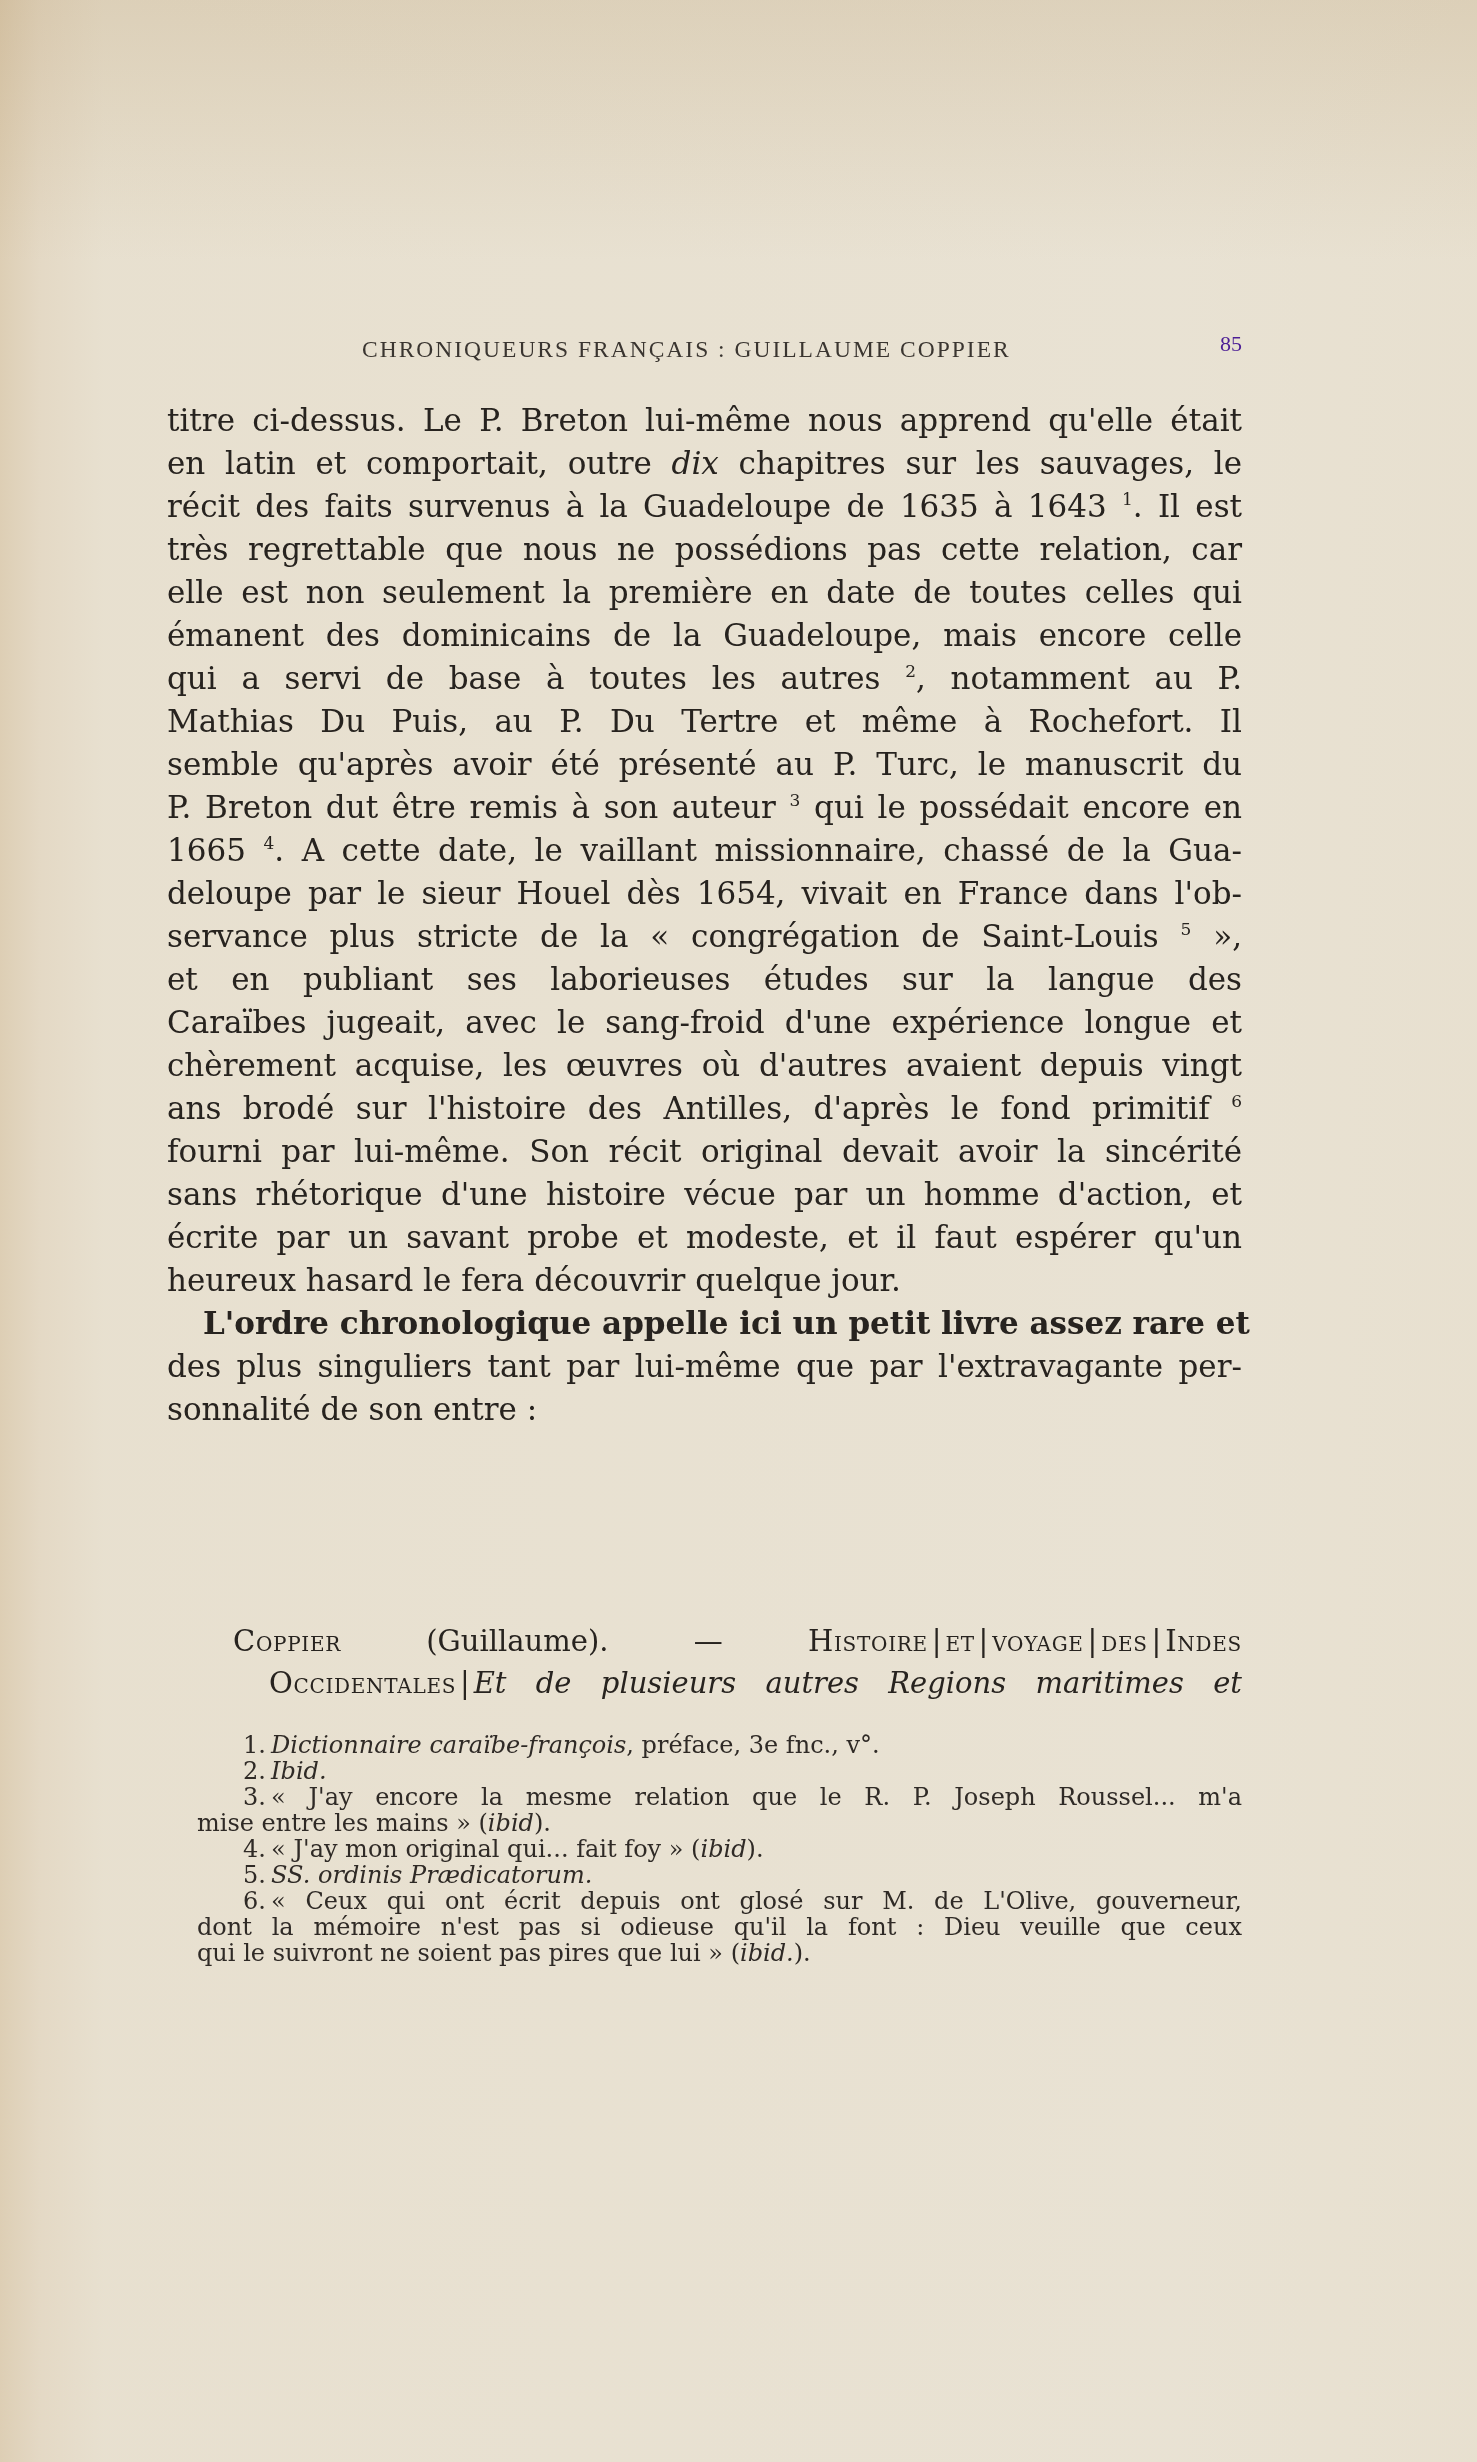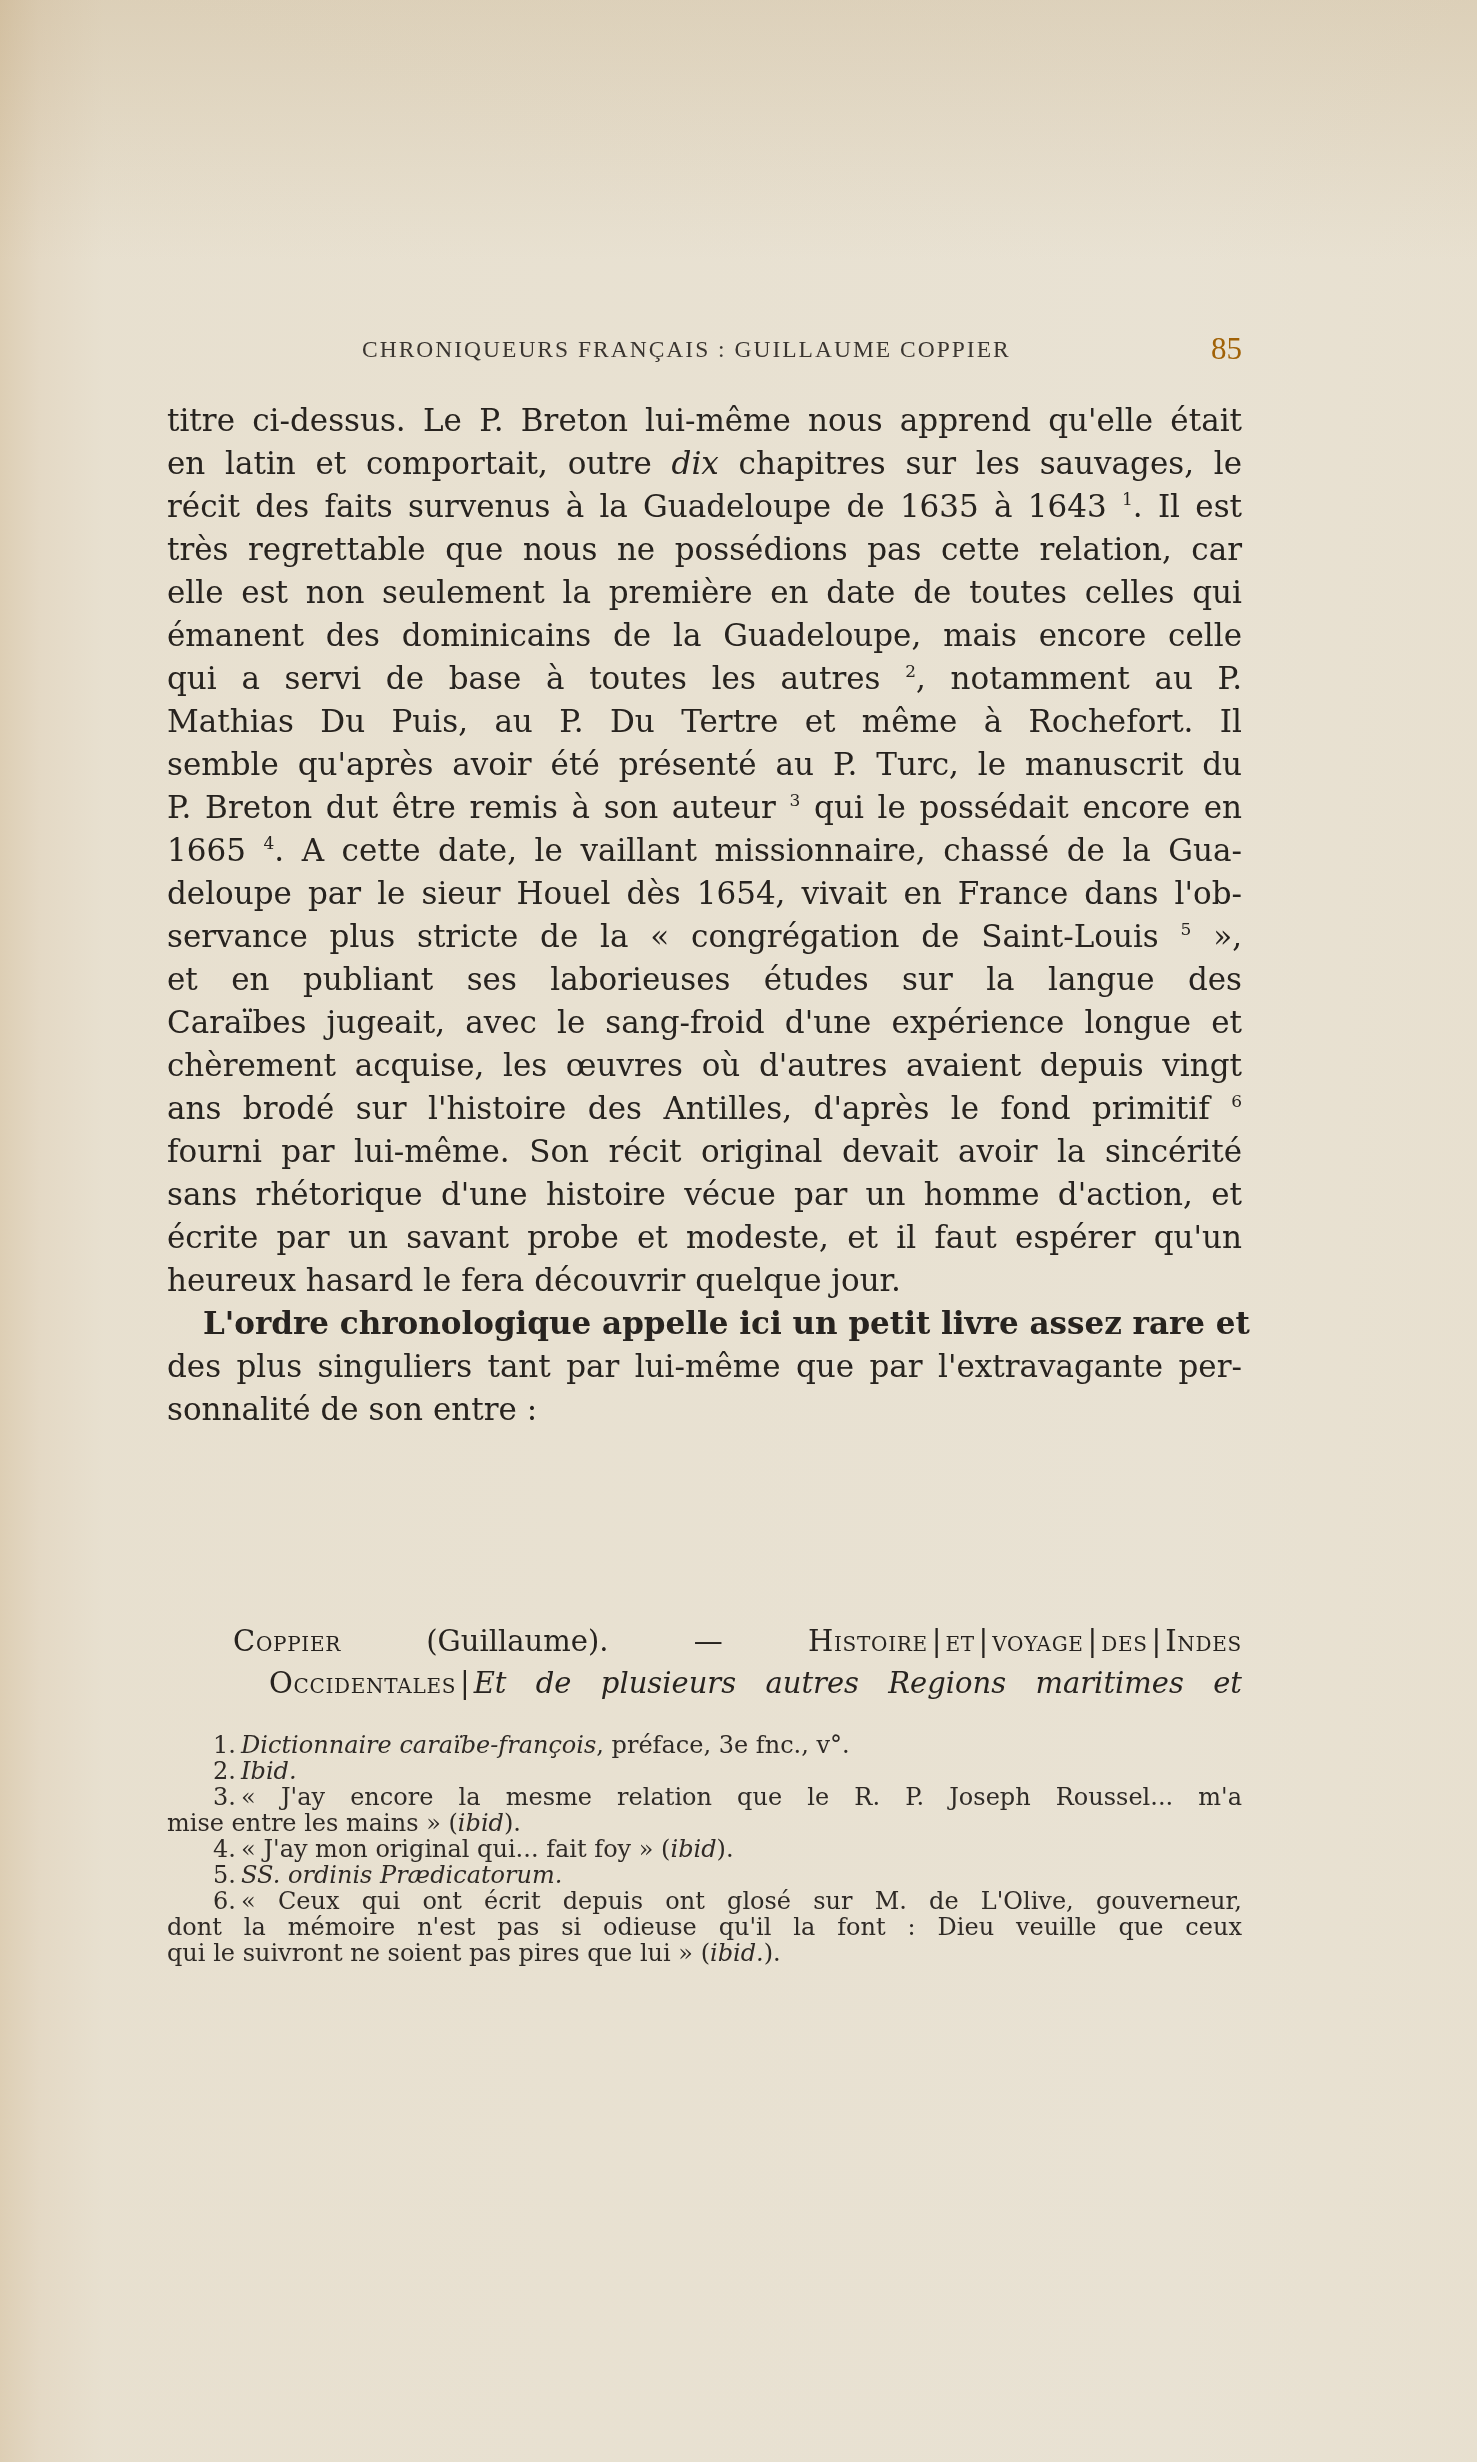--- a/index.html
+++ b/index.html
@@ -40,22 +40,22 @@
       font-size: 23.5px;
       letter-spacing: 2px;
       color: #3a3530;
       white-space: nowrap;
     }
     .page-number {
       position: absolute;
       right: 0;
       top: 0;
       font-family: "Liberation Serif", serif;
-      font-size: 31px;
-      color: #a16207;
+      font-size: 22px;
+      color: #4c1d95;
     }
     .body-text {
       position: absolute;
       left: 167px;
       top: 399px;
       width: 1075px;
       font-family: "DejaVu Serif", serif;
       font-size: 31px;
       line-height: 43px;
       color: #27231f;
@@ -106,20 +106,21 @@
       width: 1075px;
       font-family: "DejaVu Serif", serif;
       font-size: 24px;
       line-height: 26px;
       color: #2f2a26;
     }
     .fn-line {
       display: block;
       white-space: nowrap;
       height: 26px;
+      margin-left: 30px;
     }
     .fn-line.first { padding-left: 46px; }
     .fn-line.justify {
       text-align: justify;
       text-align-last: justify;
     }
     .fn-num { margin-right: 5.2px; }
   </style>
 </head>
 <body>

